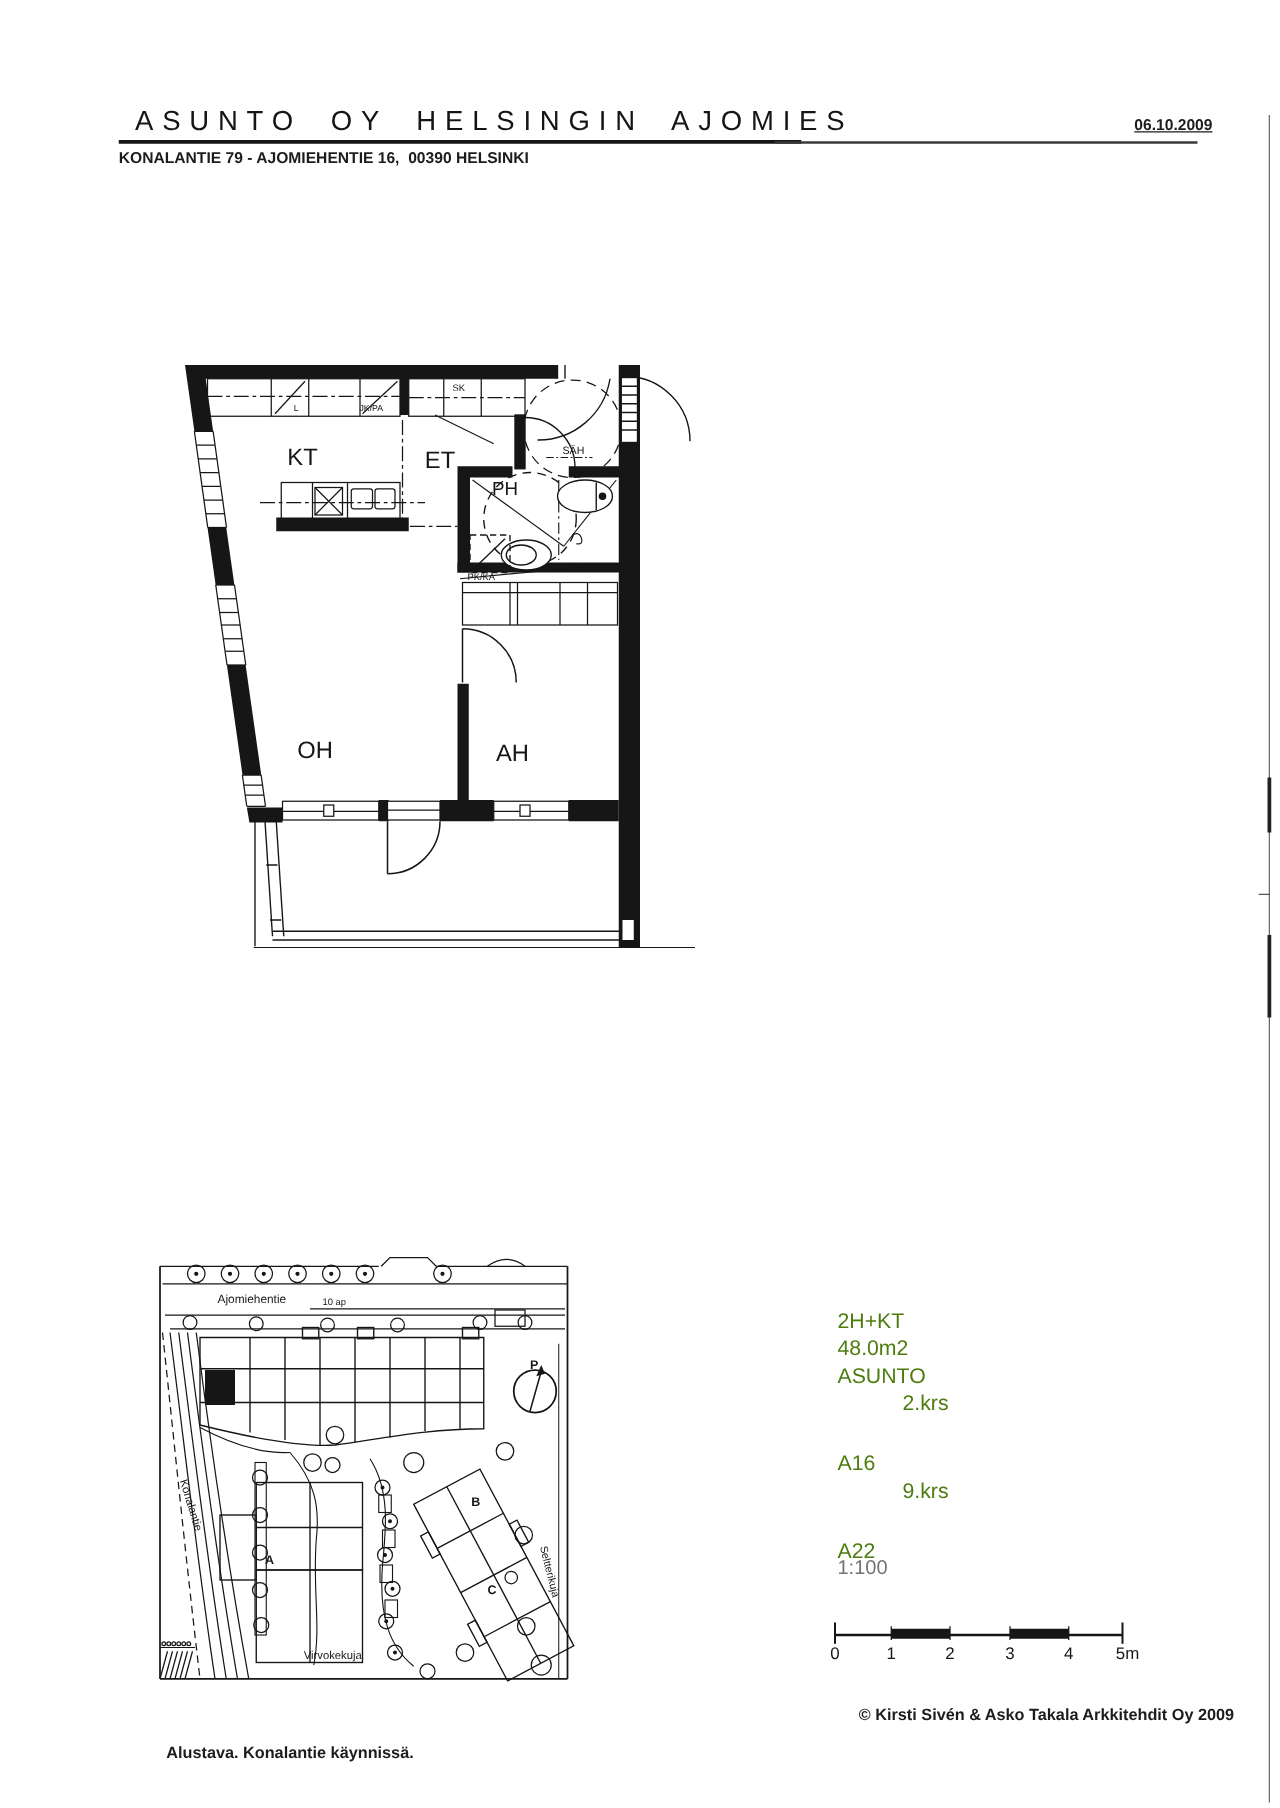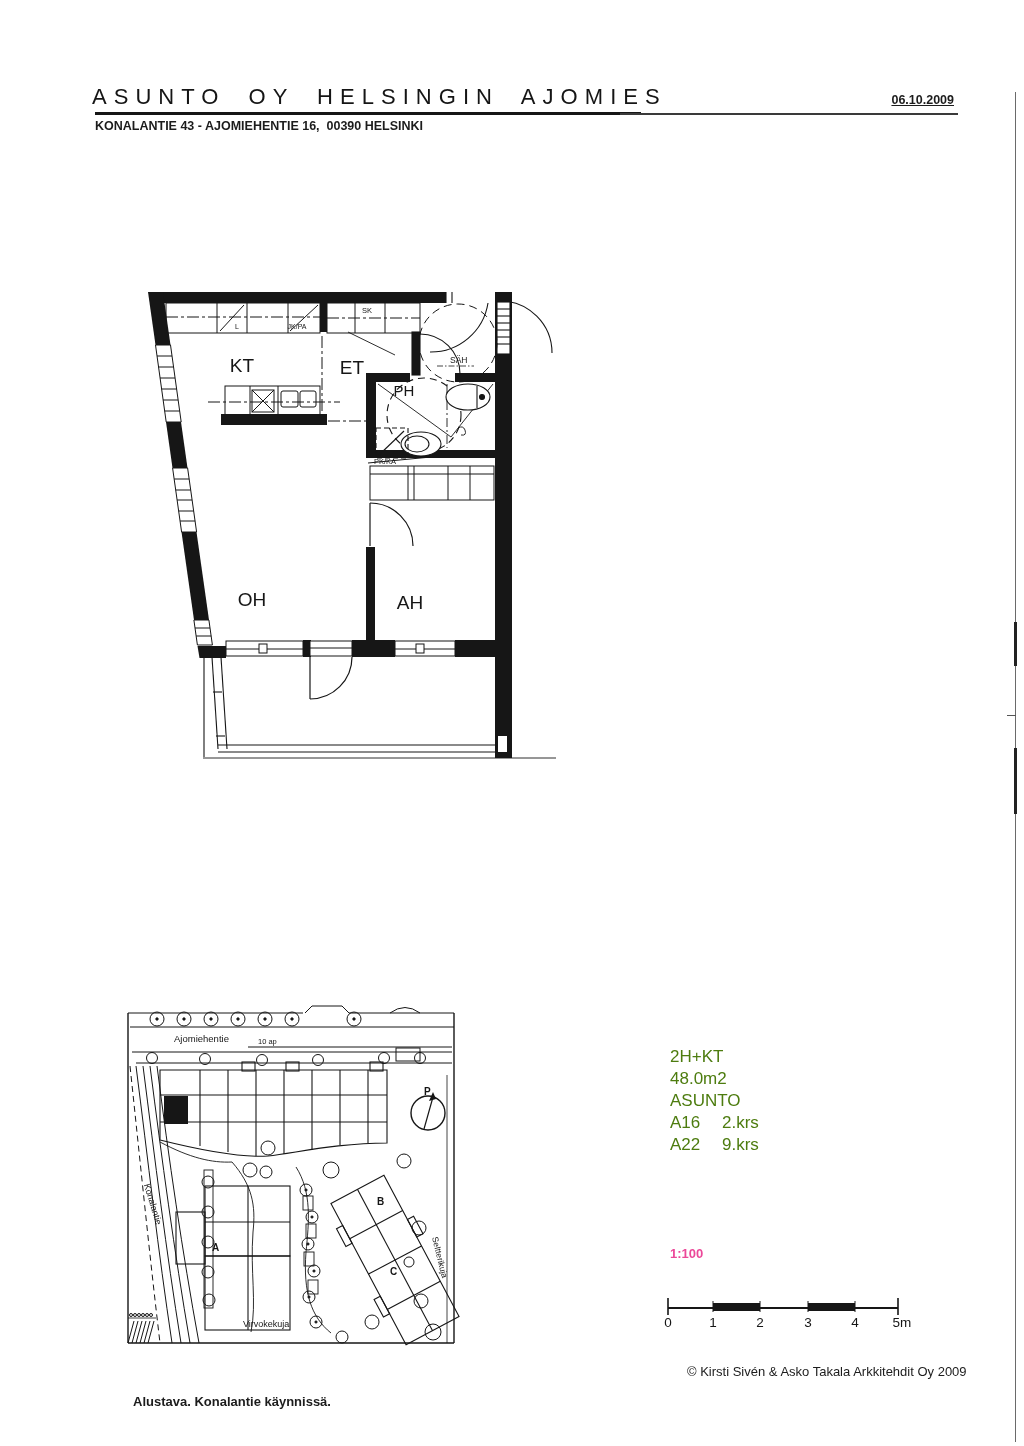--- a/index.html
+++ b/index.html
@@ -1,54 +1,54 @@
 <!DOCTYPE html>
 <html><head>
 <meta charset="utf-8">
 <style>
   html,body{margin:0;padding:0;}
   body{
     width:1024px;height:1446px;position:relative;background:#ffffff;
     font-family:"Liberation Sans", sans-serif;color:#1a1a1a;overflow:hidden;
   }
   
-  .title-row{position:absolute;left:92px;top:84px;width:862px;display:flex;align-items:baseline;gap:21px;}
+  .title-row{position:absolute;left:108px;top:84px;width:862px;display:flex;align-items:baseline;gap:21px;}
   .doc-title{font-size:22px;font-weight:500;letter-spacing:0.32em;word-spacing:0.45em;white-space:pre;color:#151515;}
   .doc-date{margin-left:auto;font-size:12.5px;font-weight:600;color:#1c1c1c;text-decoration:underline;}
   .rule-thick{position:absolute;left:95px;top:112px;width:546px;height:3px;background:#161616;}
   .rule-thin{position:absolute;left:620px;top:113px;width:338px;height:2px;background:#3a3a3a;}
   .doc-address{position:absolute;left:95px;top:119px;font-size:12.5px;font-weight:600;white-space:pre;color:#1c1c1c;}
   
   .info-block{position:absolute;left:670px;top:1046px;font-size:17px;line-height:22px;color:#4d7c0f;}
   .info-row{display:flex;}
-  .info-row .uid{width:52px;}
-  .scale-label{position:absolute;left:670px;top:1246px;font-size:13px;font-weight:700;color:#ec4899;}
+  .info-row .uid{width:52px;margin-top:48px;}
+  .scale-label{position:absolute;left:670px;top:1246px;font-size:16px;font-weight:400;color:#737373;}
   
   .foot-notes{position:absolute;left:133px;top:1352px;font-size:13px;font-weight:600;line-height:20px;white-space:pre;color:#1c1c1c;}
-  .foot-copy{position:absolute;left:687px;top:1364px;font-size:13px;font-weight:400;color:#1c1c1c;}
+  .foot-copy{position:absolute;left:687px;top:1364px;font-size:13px;font-weight:700;color:#1c1c1c;}
   
   .edge-line{position:absolute;left:1015px;top:92px;width:1px;height:1350px;background:#6a6a6a;}
   .edge-dark1{position:absolute;left:1014px;top:622px;width:3px;height:44px;background:#222;}
   .edge-dark2{position:absolute;left:1014px;top:748px;width:3px;height:66px;background:#222;}
   .edge-tick{position:absolute;left:1007px;top:715px;width:9px;height:1px;background:#555;}
   svg{position:absolute;}
   svg text{font-family:"Liberation Sans", sans-serif;fill:#161616;}
 </style>
 </head>
 <body>
 
 <div class="page">
 
   <div class="title-row">
     <span class="doc-title">ASUNTO OY HELSINGIN AJOMIES</span>
     <span class="doc-date">06.10.2009</span>
   </div>
   <div class="rule-thick"></div>
   <div class="rule-thin"></div>
-  <div class="doc-address">KONALANTIE 43 - AJOMIEHENTIE 16,  00390 HELSINKI</div>
+  <div class="doc-address">KONALANTIE 79 - AJOMIEHENTIE 16,  00390 HELSINKI</div>
 
   <svg style="left:140px;top:280px;" width="430" height="490" viewBox="140 280 430 490">
 
     <g fill="#161616" stroke="none">
       <rect x="150" y="292" width="296" height="11"></rect>
       <rect x="495" y="292" width="17" height="466"></rect>
       <polygon points="148,292 163,292 170.5,345 155.5,345"></polygon>
       <polygon points="166,422 181,422 187.5,468 172.5,468"></polygon>
       <polygon points="181.5,532 196.5,532 209,620 194,620"></polygon>
       <polygon points="197.5,646 226,646 226,658 199.5,658"></polygon>

